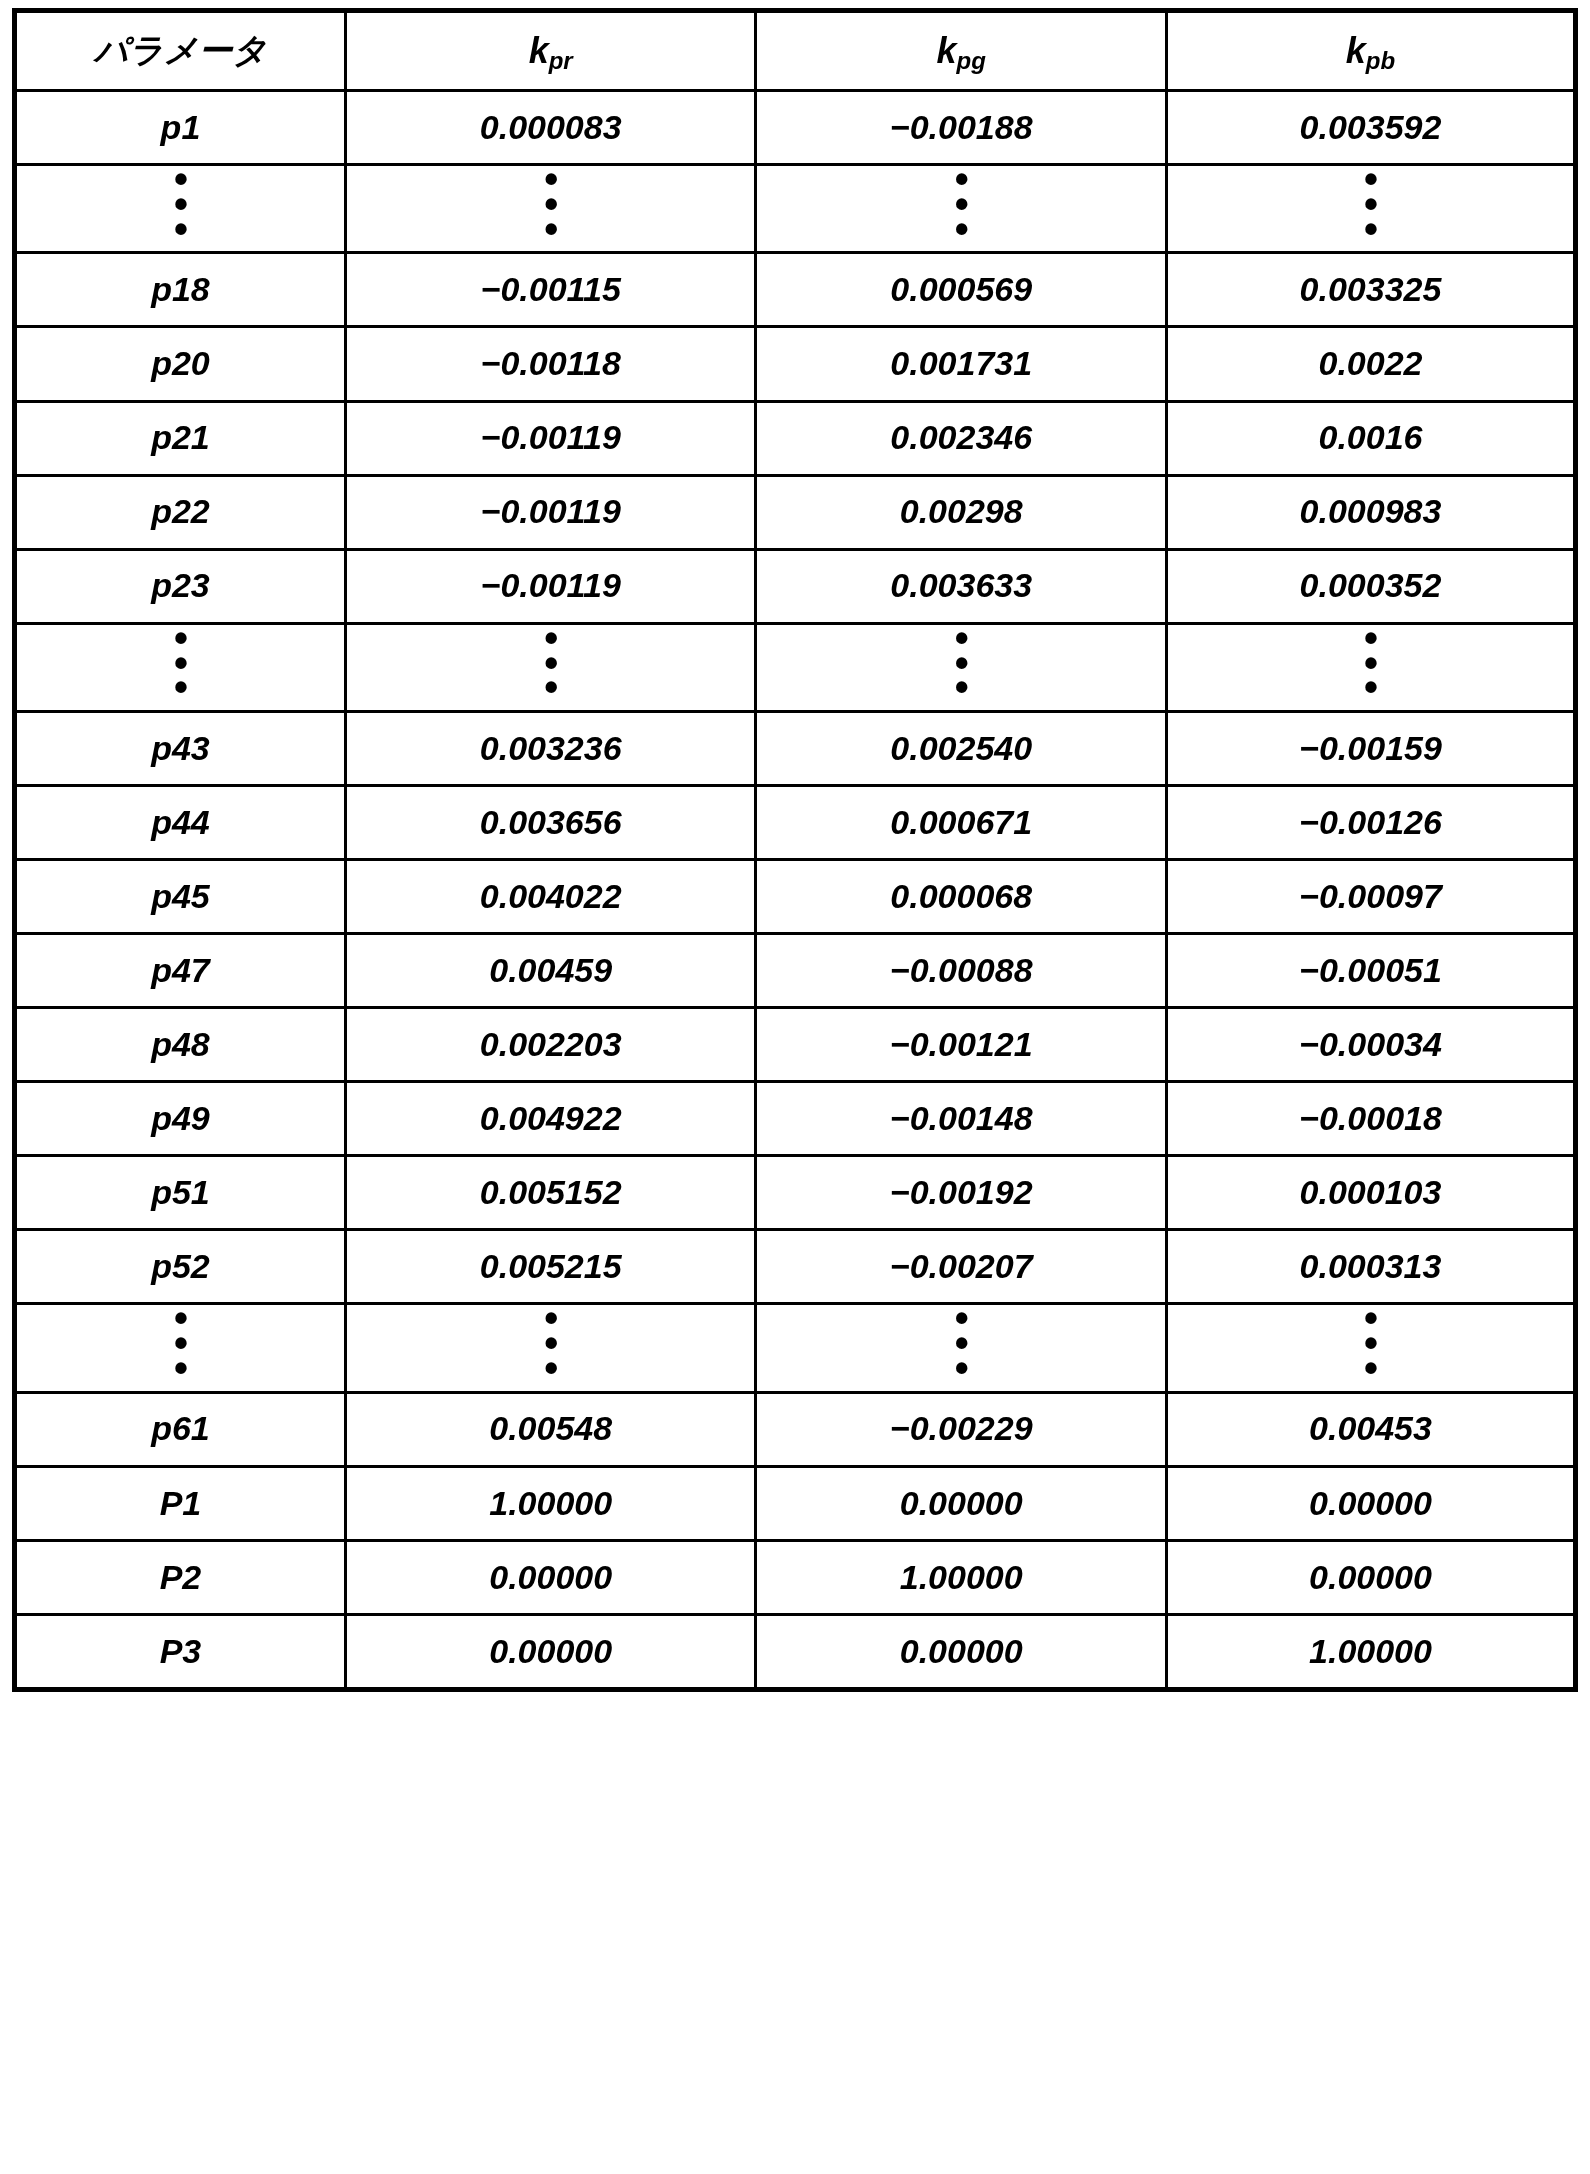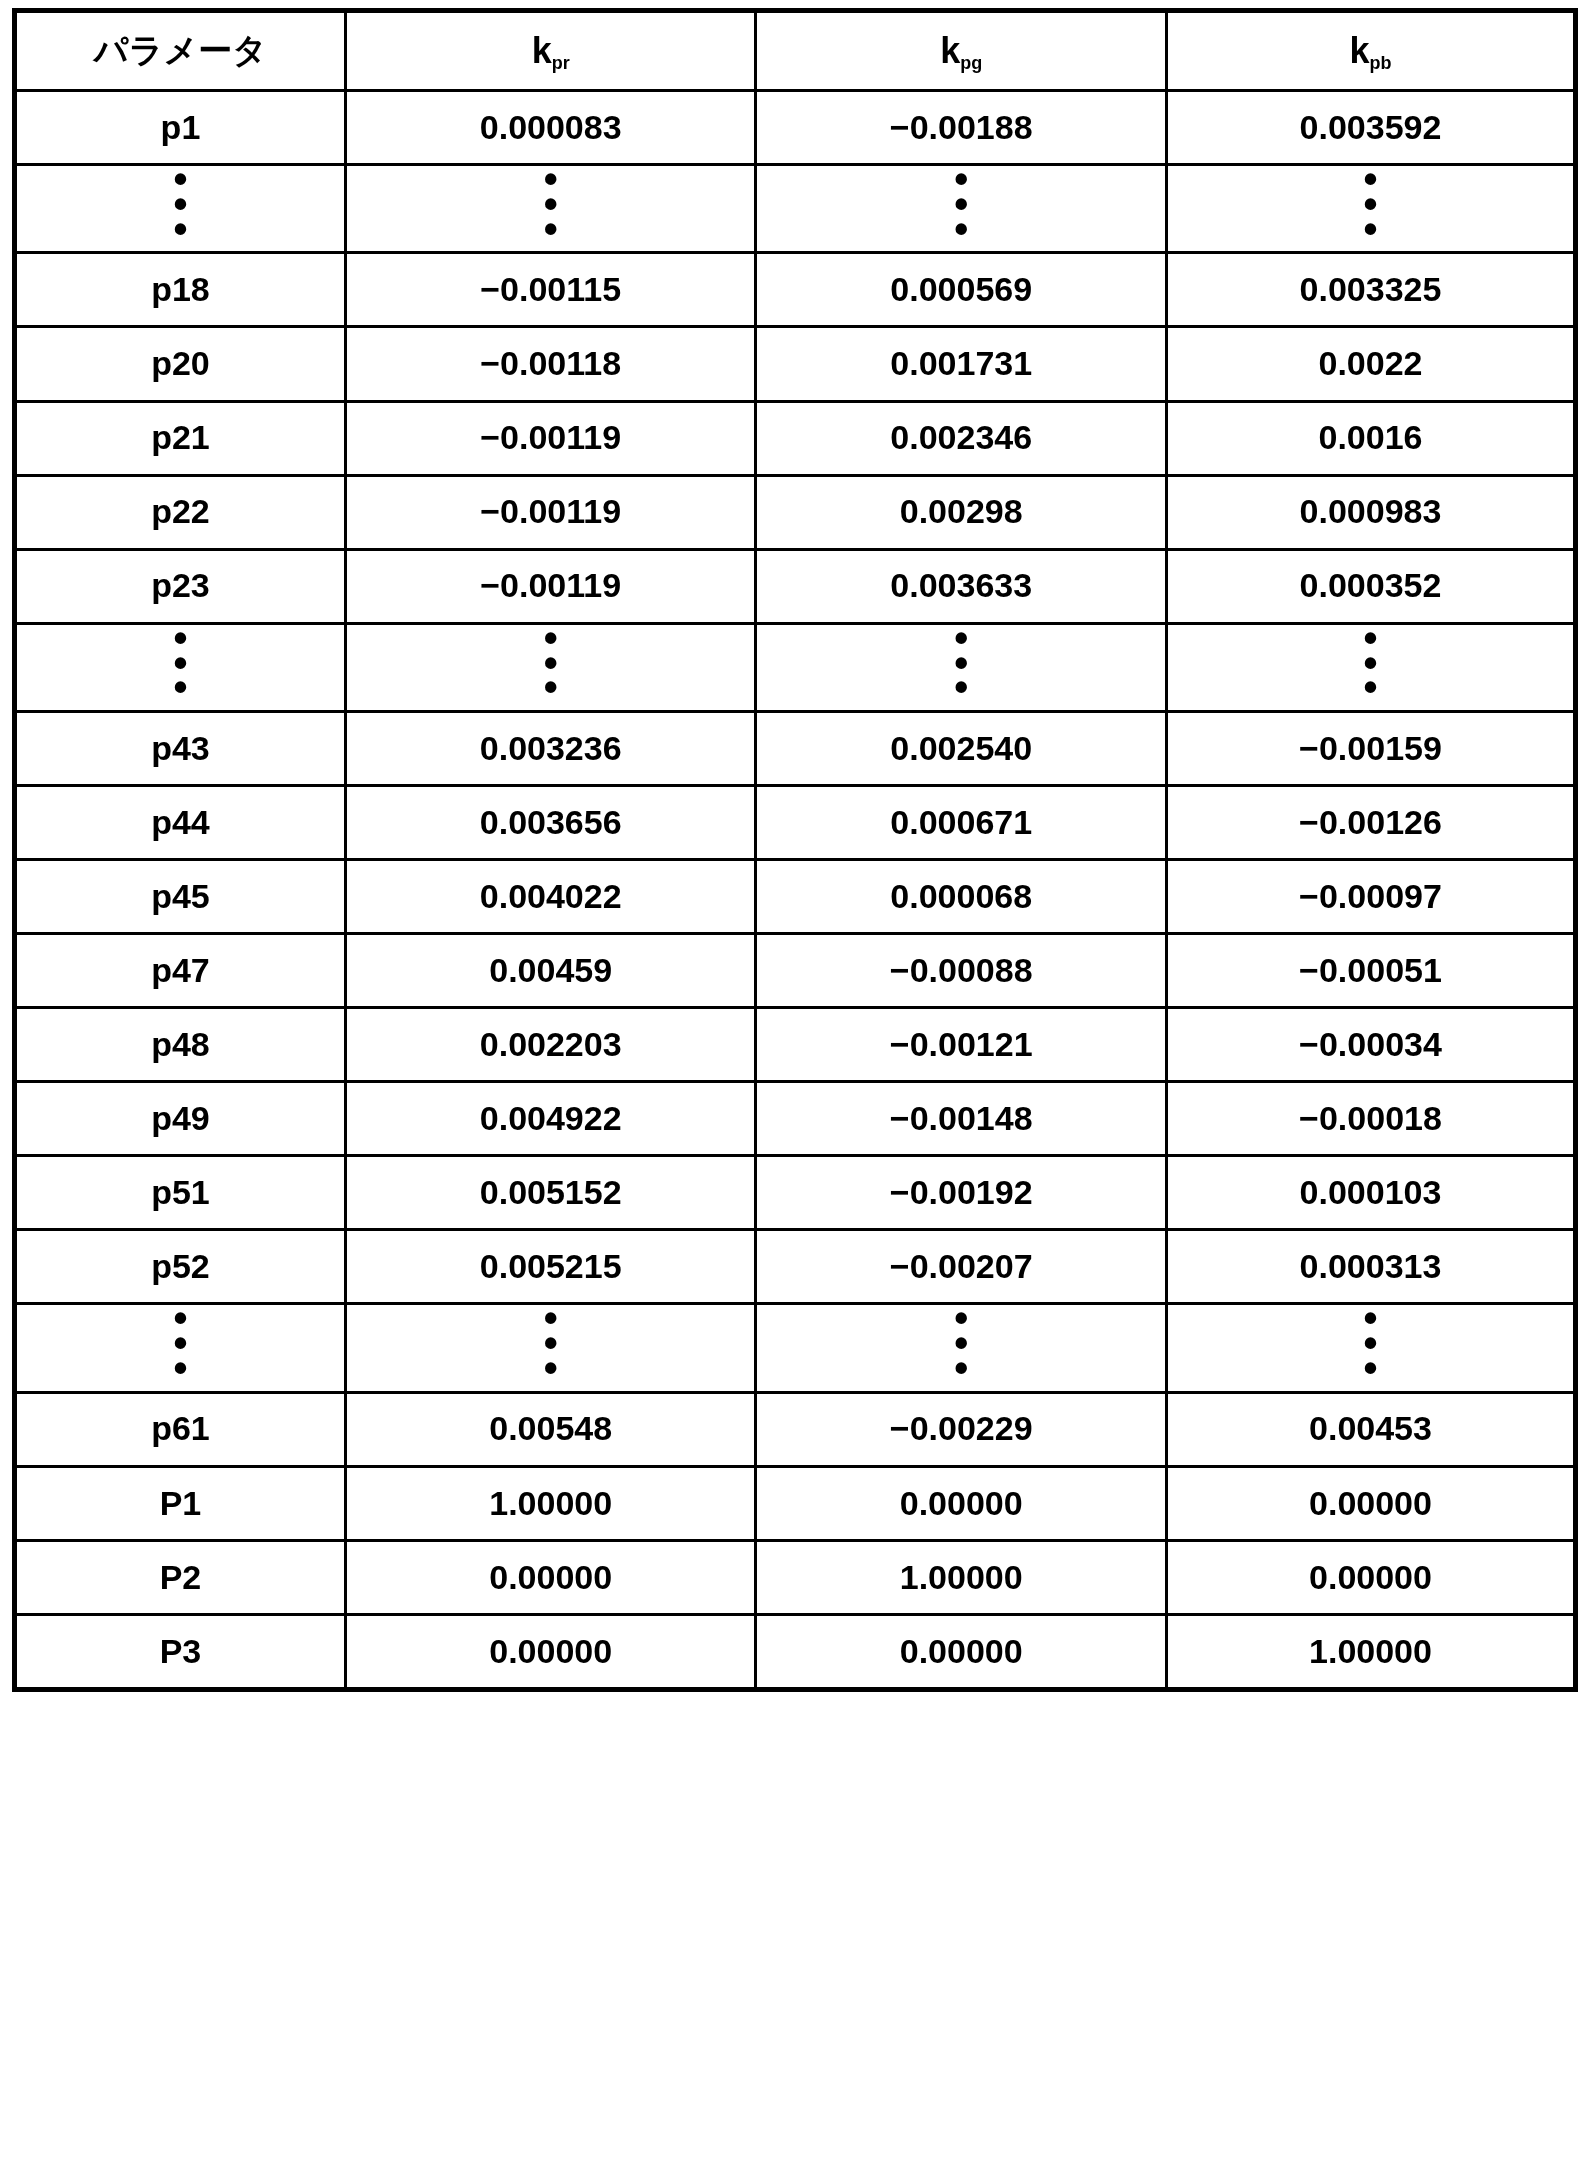--- a/index.html
+++ b/index.html
@@ -11,20 +11,21 @@
     width: 1590px;
     height: 2174px;
     font-family: "Liberation Sans", sans-serif;
     color: #000000;
   }
   .page {
     width: 1590px;
     height: 1702px;
     box-sizing: border-box;
     padding: 8px 12px 10px 12px;
+    font-style: italic;
   }
   table.param-table {
     border-collapse: collapse;
     width: 100%;
     height: 100%;
     table-layout: fixed;
     border: 5px solid #000;
   }
   table.param-table col.c0 { width: 21.2%; }
   table.param-table col.c1 { width: 26.3%; }
@@ -48,21 +49,21 @@
   }
   th.head-param {
     font-weight: normal;
     font-size: 33px;
   }
   .ksym {
     font-size: 36px;
     font-weight: bold;
   }
   .ksym sub {
-    font-size: 18px;
+    font-size: 24px;
     font-weight: bold;
     vertical-align: baseline;
     position: relative;
     bottom: -6px;
   }
   tr.data-row td {
     height: 69px;
   }
   tr.dots-row td {
     height: 69px;

